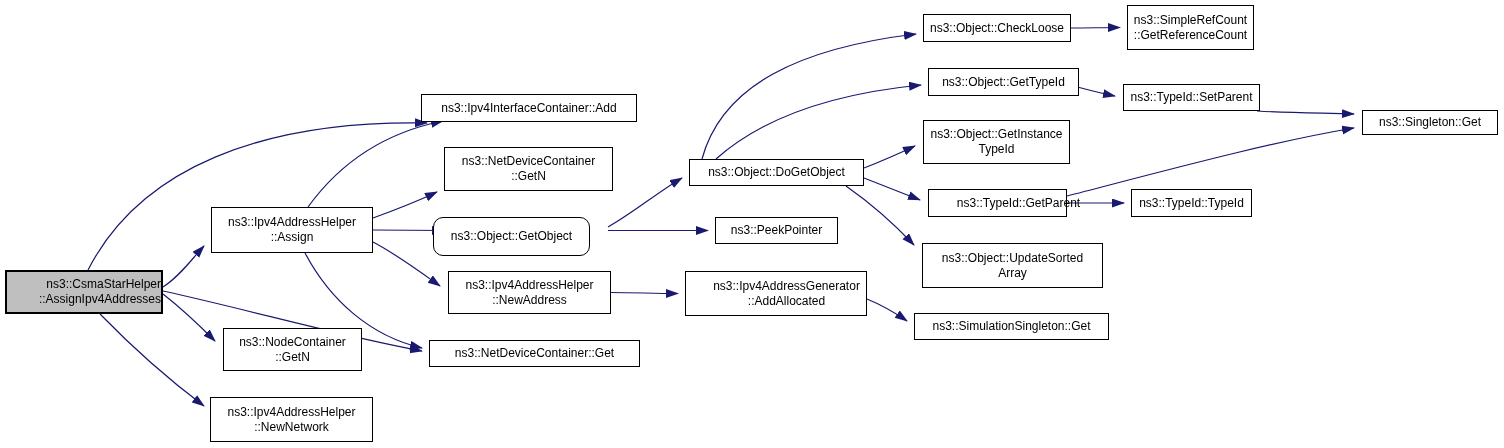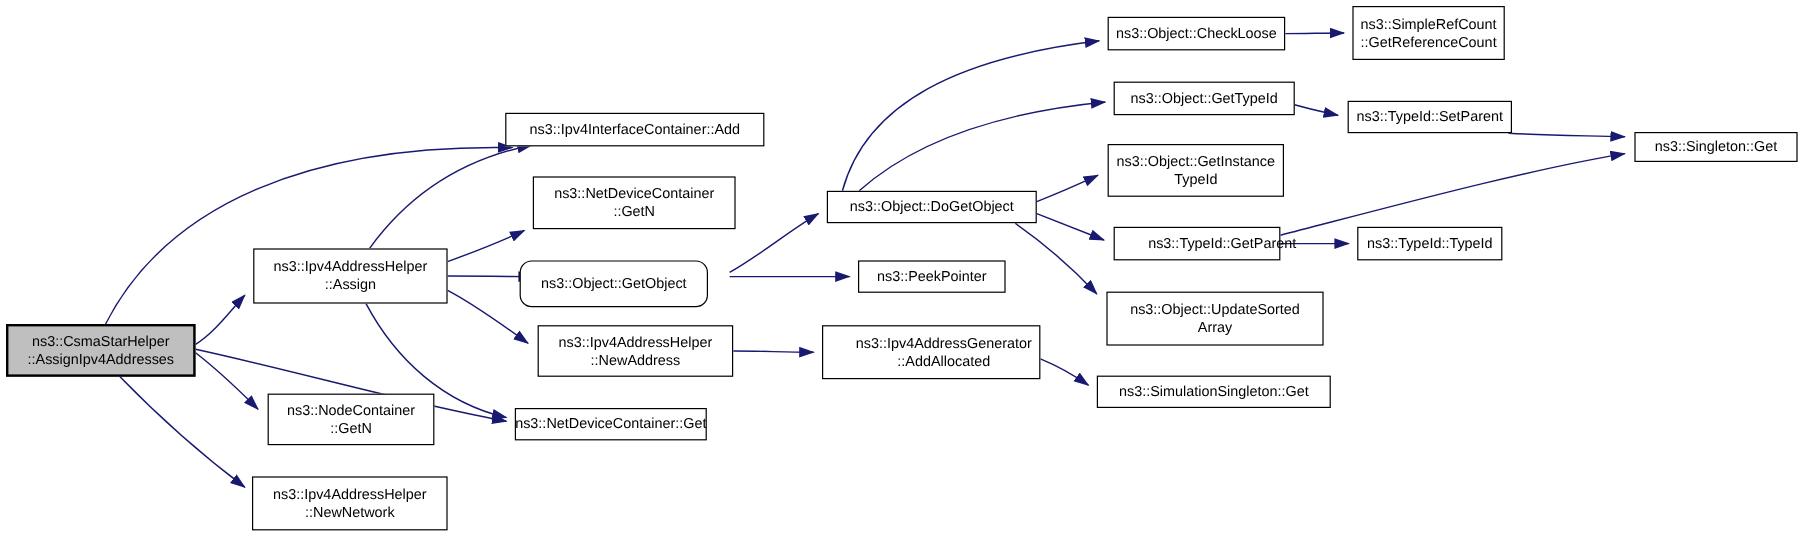--- a/index.html
+++ b/index.html
@@ -35,20 +35,21 @@
     line-height: 15px;
     color: #000000;
     white-space: nowrap;
     z-index: 2;
     cursor: pointer;
     text-align: center;
   }
   .node.main {
     background: #bfbfbf;
     border-width: 2px;
+    align-items: flex-end;
   }
   .node .line { display: block; }
 </style>
 </head>
 <body>
 
 <div id="canvas">
   <svg id="edges" xmlns="http://www.w3.org/2000/svg">
     <defs>
       <marker id="arrow" markerUnits="userSpaceOnUse" markerWidth="14" markerHeight="10" refX="12" refY="4.5" orient="auto">
@@ -104,21 +105,21 @@
         <span class="line">ns3::NetDeviceContainer</span>
         <span class="line">::GetN</span>
       </div>
       <div class="node" style="left: 433px; top: 217px; width: 157px; height: 39px; border-radius: 10px;">
         <span class="line">ns3::Object::GetObject</span>
       </div>
       <div class="node" style="left: 448px; top: 271px; width: 163px; height: 43px;">
         <span class="line">ns3::Ipv4AddressHelper</span>
         <span class="line">::NewAddress</span>
       </div>
-      <div class="node" style="left: 429px; top: 340px; width: 160px; height: 27px;">
+      <div class="node" style="left: 429px; top: 340px; width: 211px; height: 27px;">
         <span class="line">ns3::NetDeviceContainer::Get</span>
       </div>
       <div class="node" style="left: 689px; top: 159px; width: 175px; height: 27px;">
         <span class="line">ns3::Object::DoGetObject</span>
       </div>
       <div class="node" style="left: 715px; top: 217px; width: 123px; height: 27px;">
         <span class="line">ns3::PeekPointer</span>
       </div>
       <div class="node" style="left: 685px; top: 271px; width: 182px; height: 45px; padding-left: 21px;">
         <span class="line">ns3::Ipv4AddressGenerator</span>

